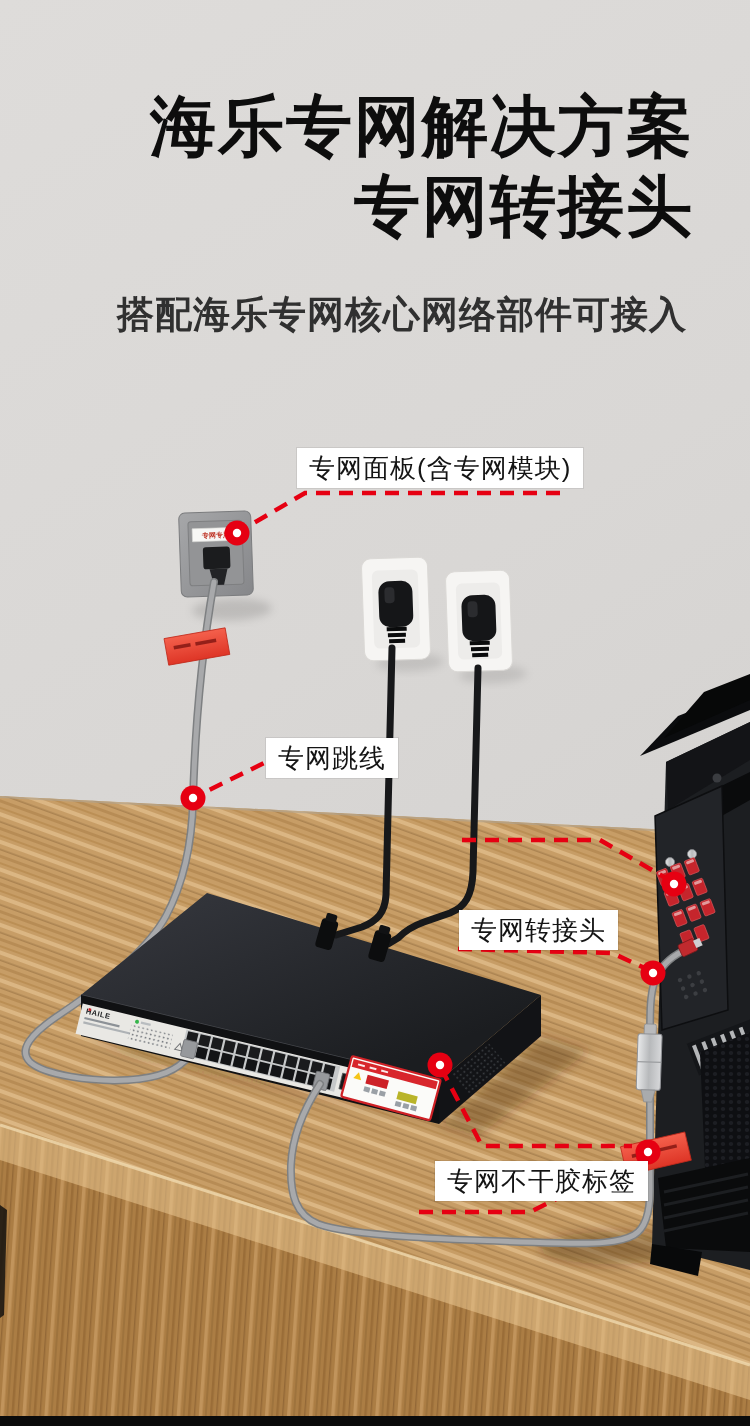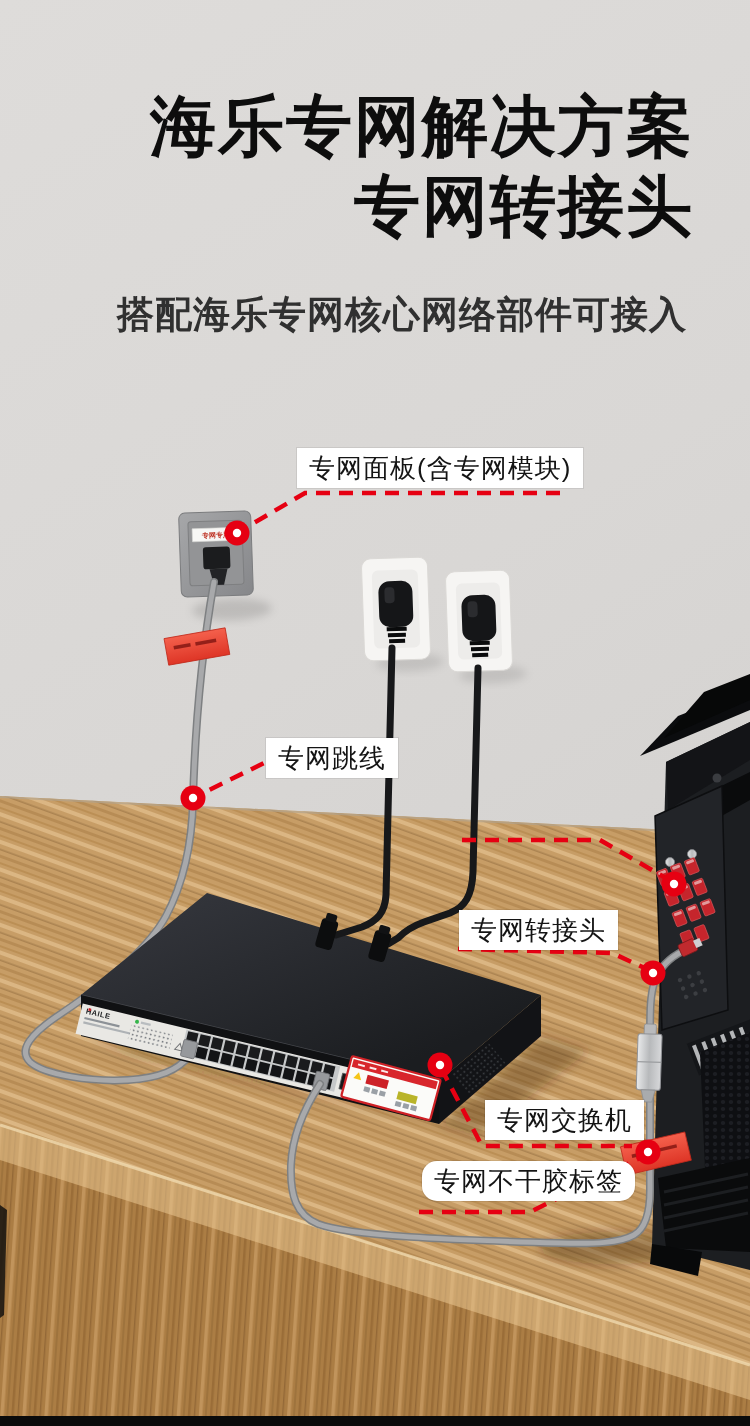--- a/index.html
+++ b/index.html
@@ -16,21 +16,21 @@
   .callout{
     position:absolute;z-index:6;background:#ffffff;color:#141414;
     font-size:26px;font-weight:400;line-height:32px;letter-spacing:1px;
     padding:4px 12px;white-space:nowrap;box-shadow:0 0 0 1px rgba(0,0,0,0.07);
   }
   .co-panel  {left:297px;top:448px;}
   .co-jumper {left:266px;top:738px;}
   .co-usb    {left:468px;top:801px;}
   .co-adapter{left:459px;top:910px;}
   .co-switch {left:485px;top:1100px;}
-  .co-sticker{left:422px;top:1161px;border-radius:15px;}
+  .co-sticker{left:435px;top:1161px;}
 </style>
 </head>
 <body>
 
 <div id="stage">
 
   <svg id="scene" width="750" height="1426" viewBox="0 0 750 1426">
     <defs>
       <pattern id="woodTop" width="26" height="26" patternUnits="userSpaceOnUse" patternTransform="rotate(-70)">
         <rect width="26" height="26" fill="#c79d66"></rect>
@@ -357,16 +357,15 @@
     <div class="title-line">海乐专网解决方案</div>
     <div class="title-line">专网转接头</div>
   </div>
   <div class="subtitle-block">
     <div class="subtitle-line">搭配海乐专网核心网络部件可接入</div>
   </div>
 
   <div class="callout co-panel">专网面板(含专网模块)</div>
   <div class="callout co-jumper">专网跳线</div>
   <div class="callout co-adapter">专网转接头</div>
-  <div class="callout co-switch">专网交换机</div>
   <div class="callout co-sticker">专网不干胶标签</div>
 
 </div>
 
 </body></html>

